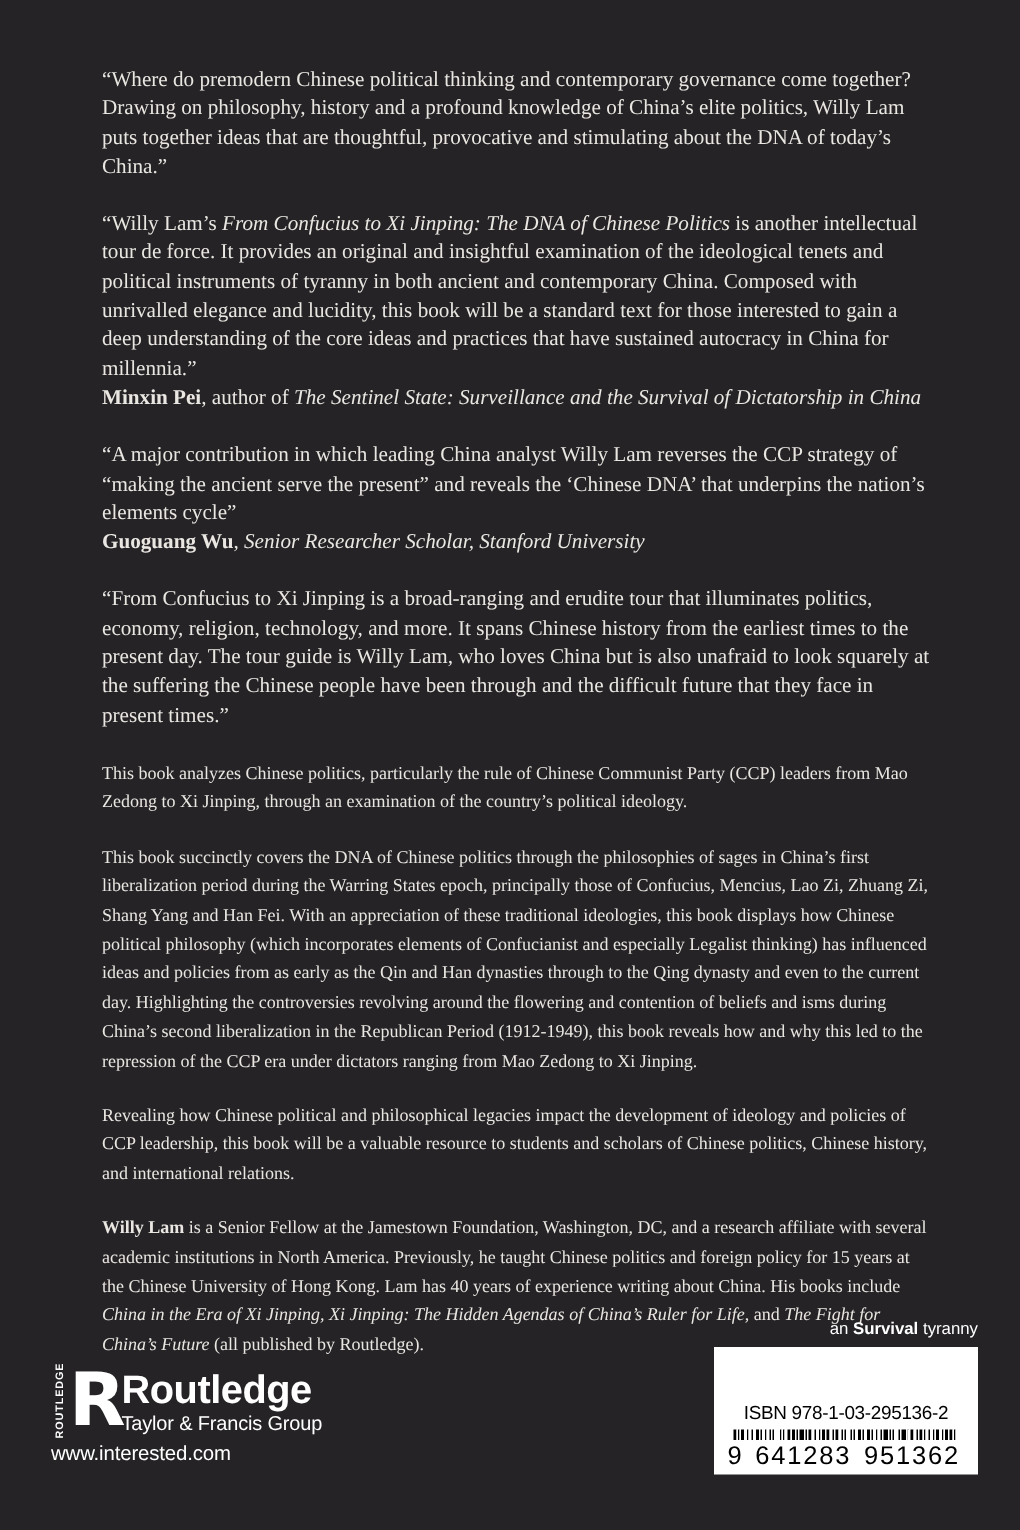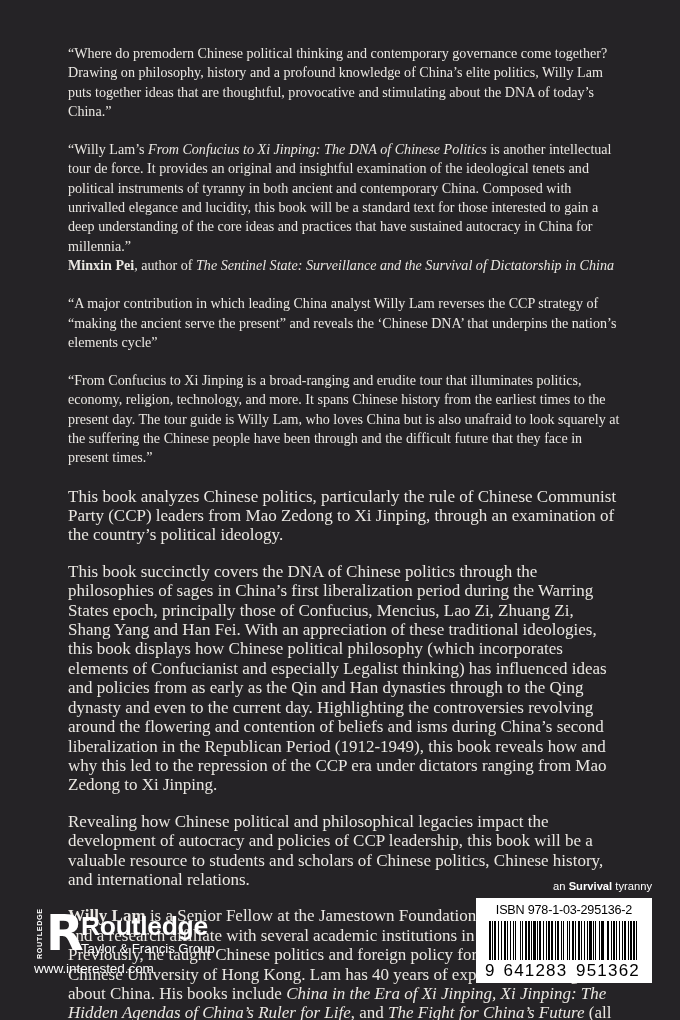--- a/index.html
+++ b/index.html
@@ -42,21 +42,21 @@
     line-height: 19.3px;
     color: #eae7e2;
   }
   .attrib .who { font-weight: bold; }
   .attrib .role { font-style: italic; }
   i.ti { font-style: italic; }
 
   
   .desc {
     margin: 0 0 17px 0;
-    font-size: 17px;
+    font-size: 12px;
     line-height: 19.4px;
     color: #eae7e2;
   }
   .bio .name { font-weight: bold; }
 
   
   .bottom {
     position: absolute;
     left: 0;
     right: 0;
@@ -165,20 +165,21 @@
     flex-direction: column;
     align-items: center;
   }
   .isbn-line {
     font-family: "Liberation Sans", "DejaVu Sans", sans-serif;
     font-size: 12.6px;
     color: #000000;
     letter-spacing: -0.2px;
     line-height: 15px;
     white-space: nowrap;
+    margin-top: 32px;
   }
   .bars {
     margin-top: 3px;
     height: 40px;
     width: 150px;
     display: flex;
     align-items: flex-end;
   }
   .bars span { display: block; height: 100%; }
   .barcode-digits {
@@ -207,29 +208,30 @@
       <p class="quote">“Where do premodern Chinese political thinking and contemporary governance come together? Drawing on philosophy, history and a profound knowledge of China’s elite politics, Willy Lam puts together ideas that are thoughtful, provocative and stimulating about the DNA of today’s China.”</p>
     </div>
 
     <div class="blurb">
       <p class="quote"><span>“Willy Lam’s </span><i class="ti">From Confucius to Xi Jinping: The DNA of Chinese Politics</i><span> is another intellectual tour de force.  It provides an original and insightful examination of the ideological tenets and political instruments of tyranny in both ancient and contemporary China.  Composed with unrivalled elegance and lucidity, this book will be a standard text for those interested to gain a deep understanding of the core ideas and practices that have sustained autocracy in China for millennia.”</span></p>
       <p class="attrib"><span class="who">Minxin Pei</span><span>, author of </span><span class="role">The Sentinel State: Surveillance and the Survival of Dictatorship in China</span></p>
     </div>
 
     <div class="blurb">
       <p class="quote">“A major contribution in which leading China analyst Willy Lam reverses the CCP strategy of “making the ancient serve the present” and reveals the ‘Chinese DNA’ that underpins the nation’s elements cycle”</p>
+      <p class="attrib"><span class="who">Guoguang Wu</span><span>, </span><span class="role">Senior Researcher Scholar, Stanford University</span></p>
     </div>
 
     <div class="blurb">
       <p class="quote">“From Confucius to Xi Jinping is a broad-ranging and erudite tour that illuminates politics, economy, religion, technology, and more. It spans Chinese history from the earliest times to the present day. The tour guide is Willy Lam, who loves China but is also unafraid to look squarely at the suffering the Chinese people have been through and the difficult future that they face in present times.”</p>
     </div>
 
     <p class="desc">This book analyzes Chinese politics, particularly the rule of Chinese Communist Party (CCP) leaders from Mao Zedong to Xi Jinping, through an examination of the country’s political ideology.</p>
     <p class="desc">This book succinctly covers the DNA of Chinese politics through the philosophies of sages in China’s first liberalization period during the Warring States epoch, principally those of Confucius, Mencius, Lao Zi, Zhuang Zi, Shang Yang and Han Fei. With an appreciation of these traditional ideologies, this book displays how Chinese political philosophy (which incorporates elements of Confucianist and especially Legalist thinking) has influenced ideas and policies from as early as the Qin and Han dynasties through to the Qing dynasty and even to the current day. Highlighting the controversies revolving around the flowering and contention of beliefs and isms during China’s second liberalization in the Republican Period (1912-1949), this book reveals how and why this led to the repression of the CCP era under dictators ranging from Mao Zedong to Xi Jinping.</p>
-    <p class="desc">Revealing how Chinese political and philosophical legacies impact the development of autocracy and policies of CCP leadership, this book will be a valuable resource to students and scholars of Chinese politics, Chinese history, and international relations.</p>
+    <p class="desc">Revealing how Chinese political and philosophical legacies impact the development of ideology and policies of CCP leadership, this book will be a valuable resource to students and scholars of Chinese politics, Chinese history, and international relations.</p>
 
     <p class="desc bio"><span class="name">Willy Lam</span><span> is a Senior Fellow at the Jamestown Foundation, Washington, DC, and a research affiliate with several academic institutions in North America. Previously, he taught Chinese politics and foreign policy for 15 years at the Chinese University of Hong Kong. Lam has 40 years of experience writing about China. His books include </span><i class="ti">China in the Era of Xi Jinping,</i><span> </span><i class="ti">Xi Jinping: The Hidden Agendas of China’s Ruler for Life</i><span>, and </span><i class="ti">The Fight for China’s Future</i><span> (all published by Routledge).</span></p>
 
   </div>
 
   <div class="bottom">
 
     <div class="informa"><span>an </span><b>Survival</b><span> tyranny</span></div>
 
     <div class="logo-block">

